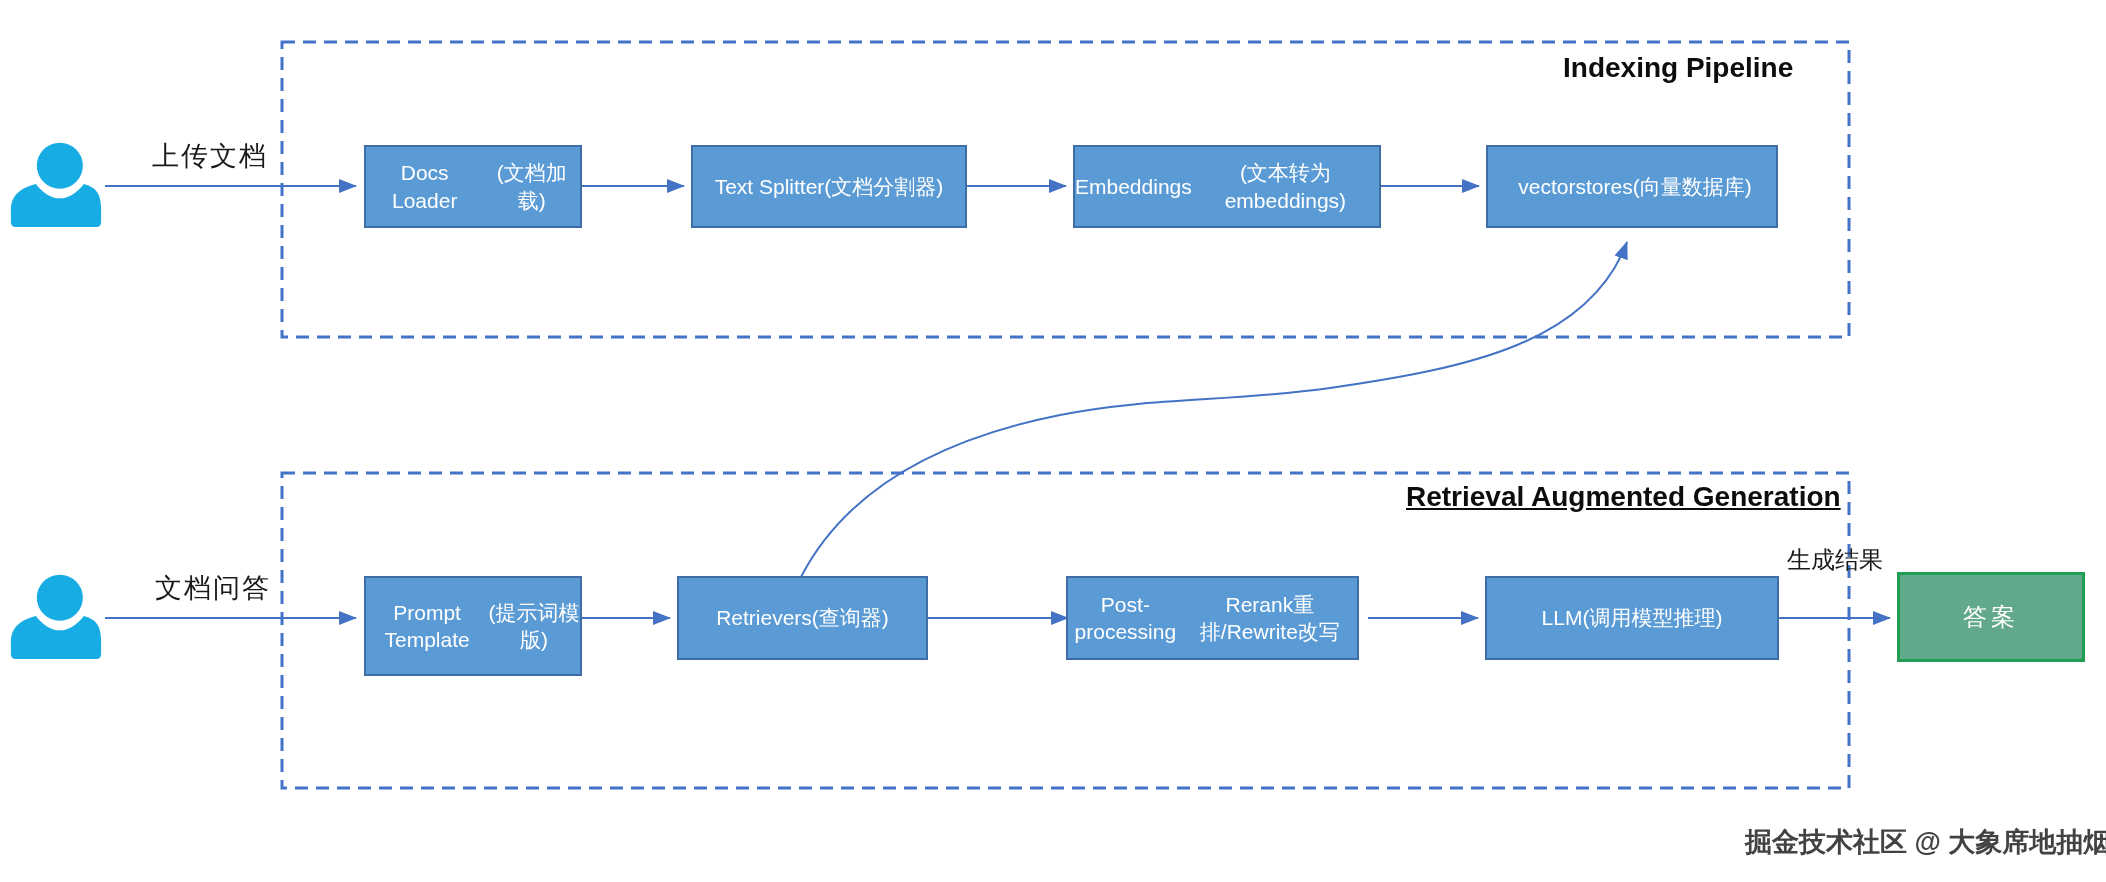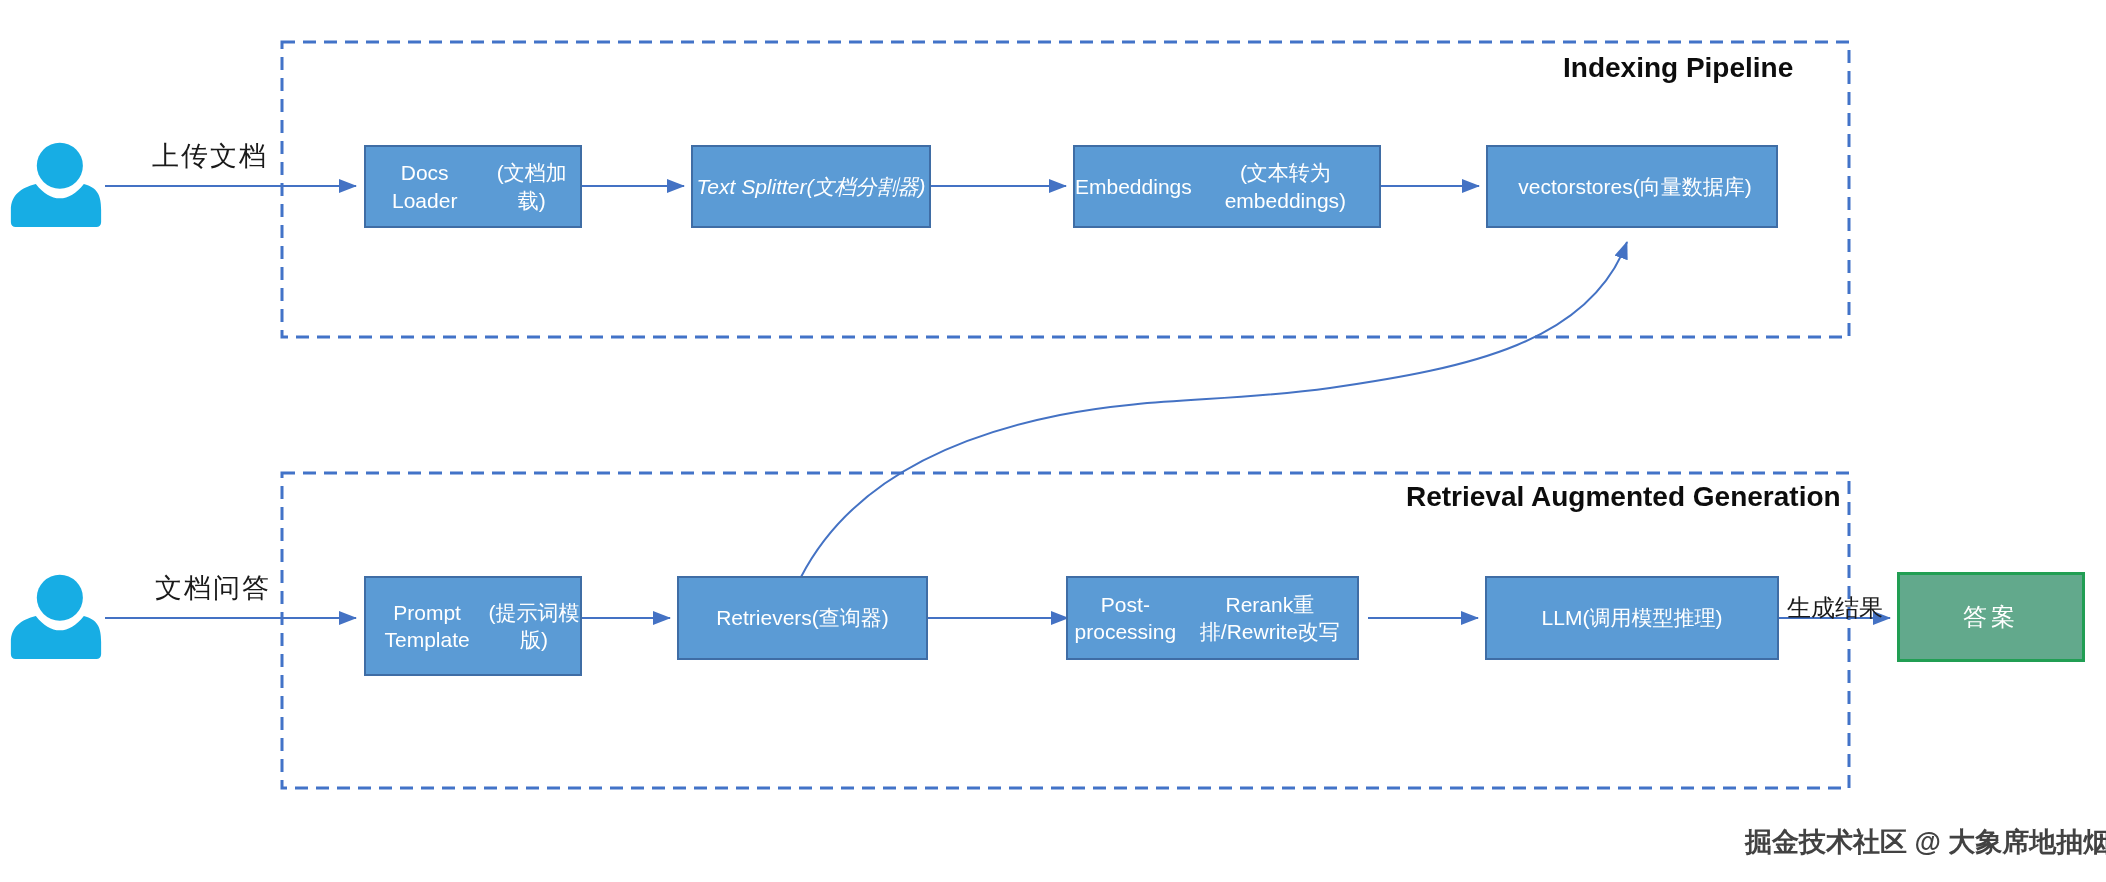--- a/index.html
+++ b/index.html
@@ -74,39 +74,39 @@
     <line class="conn" x1="105" y1="618" x2="356" y2="618" marker-end="url(#arr)"></line>
     <line class="conn" x1="582" y1="618" x2="670" y2="618" marker-end="url(#arr)"></line>
     <line class="conn" x1="928" y1="618" x2="1068" y2="618" marker-end="url(#arr)"></line>
     <line class="conn" x1="1368" y1="618" x2="1478" y2="618" marker-end="url(#arr)"></line>
     <line class="conn" x1="1779" y1="618" x2="1890" y2="618" marker-end="url(#arr)"></line>
 
     <path class="conn" d="M 801 577 C 845 492 935 440 1060 415 C 1150 397 1230 402 1330 388 C 1470 368 1590 342 1627 242" marker-end="url(#arr)"></path>
   </svg>
 
   <div class="group-title" style="left:1563px;top:52px;">Indexing Pipeline</div>
-  <div class="group-title" style="left:1406px;top:481px;">Retrieval Augmented Generation</div>
+  <div class="group-title" style="left:1406px;top:481px;text-decoration:underline;">Retrieval Augmented Generation</div>
 
   <svg class="actor-icon" style="left:8px;top:132px;" viewBox="0 0 100 100">
     <circle cx="54" cy="33" r="24"></circle>
     <path d="M 3,92 L 3,79 C 3,63 14,56 29,52 C 37,62 45,67 54,67 C 63,67 71,62 79,52 C 93,56 97,63 97,79 L 97,92 C 97,95 95,97 92,97 L 8,97 C 5,97 3,95 3,92 Z"></path>
   </svg>
   <div class="actor-label" style="left:152px;top:138px;">上传文档</div>
 
   <svg class="actor-icon" style="left:8px;top:564px;" viewBox="0 0 100 100">
     <circle cx="54" cy="33" r="24"></circle>
     <path d="M 3,92 L 3,79 C 3,63 14,56 29,52 C 37,62 45,67 54,67 C 63,67 71,62 79,52 C 93,56 97,63 97,79 L 97,92 C 97,95 95,97 92,97 L 8,97 C 5,97 3,95 3,92 Z"></path>
   </svg>
   <div class="actor-label" style="left:155px;top:570px;">文档问答</div>
 
   <div class="node" style="left:364px;top:145px;width:218px;height:83px;">
     <div>Docs Loader</div>
     <div>(文档加载)</div>
   </div>
-  <div class="node" style="left:691px;top:145px;width:240px;height:83px;font-style:italic;">
+  <div class="node" style="left:691px;top:145px;width:276px;height:83px;">
     <div>Text Splitter</div>
     <div>(文档分割器)</div>
   </div>
   <div class="node" style="left:1073px;top:145px;width:308px;height:83px;">
     <div>Embeddings</div>
     <div>(文本转为embeddings)</div>
   </div>
   <div class="node" style="left:1486px;top:145px;width:292px;height:83px;padding-left:6px;">
     <div>vectorstores</div>
     <div>(向量数据库)</div>
@@ -122,18 +122,18 @@
   </div>
   <div class="node" style="left:1066px;top:576px;width:293px;height:84px;">
     <div>Post-processing</div>
     <div>Rerank重排/Rewrite改写</div>
   </div>
   <div class="node" style="left:1485px;top:576px;width:294px;height:84px;">
     <div>LLM</div>
     <div>(调用模型推理)</div>
   </div>
 
-  <div class="result-label" style="left:1787px;top:592px;">生成结果</div>
+  <div class="result-label" style="left:1787px;top:544px;">生成结果</div>
   <div class="answer-node" style="left:1897px;top:572px;width:188px;height:90px;">答案</div>
 
   <div class="watermark" style="left:1745px;top:824px;">掘金技术社区 @ 大象席地抽烟</div>
 
 </div>
 
 </body></html>

